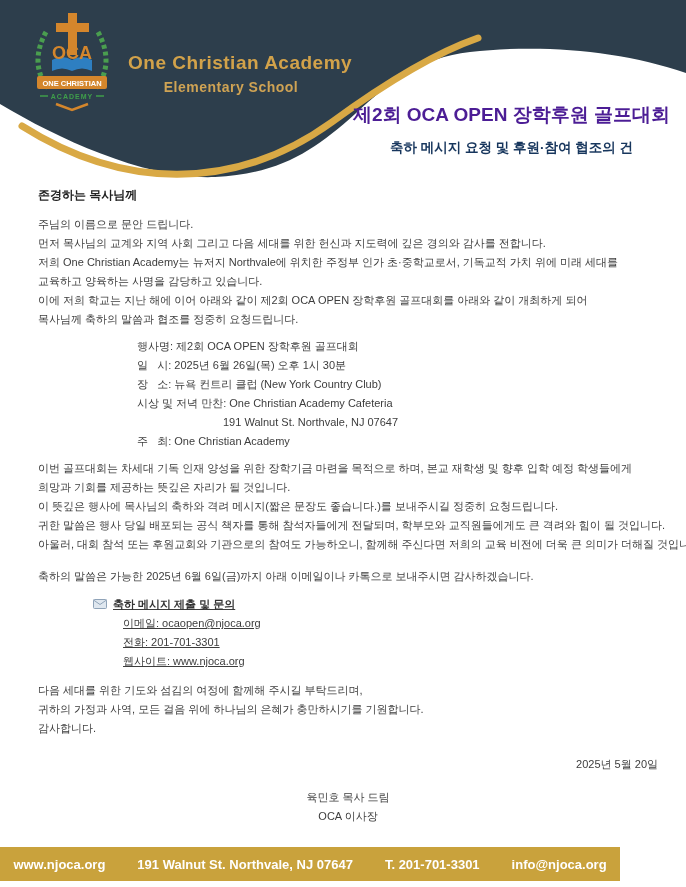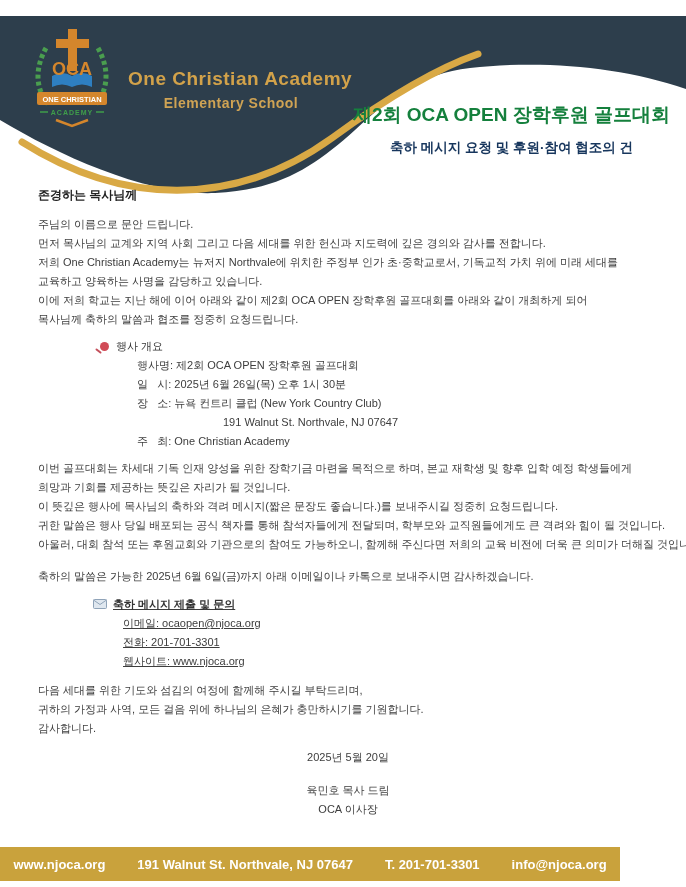--- a/index.html
+++ b/index.html
@@ -7,29 +7,29 @@
   body {
     position:relative;
     width:686px; height:887px;
     background:#ffffff;
     font-family:"Liberation Sans","DejaVu Sans",sans-serif;
     overflow:hidden;
     color:#3d3d3d;
   }
 
   
-  .header-wrap { position:absolute; top:16px; left:0; width:686px; height:212px; }
+  .header-wrap { position:absolute; top:0; left:0; width:686px; height:212px; }
   .header-svg { position:absolute; top:0; left:0; }
   .logo { position:absolute; top:10px; left:26px; width:92px; height:102px; }
   .school-names { position:absolute; top:52px; left:128px; width:206px; text-align:center; }
   .school-name { font-size:19px; font-weight:bold; color:#d2a24a; letter-spacing:.5px; white-space:nowrap; }
   .school-sub  { font-size:14px; font-weight:bold; color:#cfa354; margin-top:5px; letter-spacing:.5px; }
 
   .title-block { position:absolute; top:102px; right:16px; text-align:center; }
-  .title-main { font-size:19px; font-weight:bold; color:#15803d; white-space:nowrap; }
+  .title-main { font-size:19px; font-weight:bold; color:#4c1d95; white-space:nowrap; }
   .title-sub  { font-size:13.5px; font-weight:bold; color:#17365d; margin-top:11px; white-space:nowrap; }
 
   
   .content {
     position:absolute; inset:0;
     padding:186px 28px 8px 38px;
     font-size:11px; line-height:19px;
   }
   .line { white-space:nowrap; }
   .greeting { font-weight:bold; font-size:12px; color:#222; }
@@ -37,21 +37,21 @@
   .event-section { margin-top:8px; }
   .event-heading { margin-left:62px; font-weight:normal; color:#333; }
   .event-items .line { margin-left:99px; white-space:pre; }
   .event-items .line.indent2 { margin-left:185px; }
   .para2 { margin-top:8px; }
   .deadline { margin-top:13px; }
   .contact-section { margin-top:9px;text-decoration:underline; }
   .contact-heading { margin-left:55px; font-weight:bold; color:#333; }
   .contact-lines .line { margin-left:85px; }
   .closing { margin-top:10px; text-align:left; }
-  .date-line { margin-top:10px; text-align:center; }
+  .date-line { margin-top:17px; text-align:right; }
   .signature { margin-top:14px; text-align:center; }
 
   
   .pin-icon { display:inline-block; width:9px; height:9px; background:#d14b57; border-radius:50%;
               position:relative; margin-right:7px; vertical-align:-1px; }
   .pin-icon::before { content:''; position:absolute; left:-5px; top:8px; width:7px; height:2px;
                       background:#c4505c; transform:rotate(38deg); border-radius:2px; }
 
   
   .mail-icon { display:inline-block; vertical-align:-1px; margin-right:6px; }
@@ -117,27 +117,25 @@
   <div class="para1">
     <div class="line">주님의 이름으로 문안 드립니다.</div>
     <div class="line">먼저 목사님의 교계와 지역 사회 그리고 다음 세대를 위한 헌신과 지도력에 깊은 경의와 감사를 전합니다.</div>
     <div class="line">저희 One Christian Academy는 뉴저지 Northvale에 위치한 주정부 인가 초·중학교로서, 기독교적 가치 위에 미래 세대를</div>
     <div class="line">교육하고 양육하는 사명을 감당하고 있습니다.</div>
     <div class="line">이에 저희 학교는 지난 해에 이어 아래와 같이 제2회 OCA OPEN 장학후원 골프대회를 아래와 같이 개최하게 되어</div>
     <div class="line">목사님께 축하의 말씀과 협조를 정중히 요청드립니다.</div>
   </div>
 
   <div class="event-section">
-    <div class="event-heading line">
-      <span class="pin-icon"></span><span>행사 개요</span>
-    </div>
     <div class="event-items">
       <div class="line">행사명: 제2회 OCA OPEN 장학후원 골프대회</div>
       <div class="line">일   시: 2025년 6월 26일(목) 오후 1시 30분</div>
       <div class="line">장   소: 뉴욕 컨트리 클럽 (New York Country Club)</div>
+      <div class="line">시상 및 저녁 만찬: One Christian Academy Cafeteria</div>
       <div class="line indent2">191 Walnut St. Northvale, NJ 07647</div>
       <div class="line">주   최: One Christian Academy</div>
     </div>
   </div>
 
   <div class="para2">
     <div class="line">이번 골프대회는 차세대 기독 인재 양성을 위한 장학기금 마련을 목적으로 하며, 본교 재학생 및 향후 입학 예정 학생들에게</div>
     <div class="line">희망과 기회를 제공하는 뜻깊은 자리가 될 것입니다.</div>
     <div class="line">이 뜻깊은 행사에 목사님의 축하와 격려 메시지(짧은 문장도 좋습니다.)를 보내주시길 정중히 요청드립니다.</div>
     <div class="line">귀한 말씀은 행사 당일 배포되는 공식 책자를 통해 참석자들에게 전달되며, 학부모와 교직원들에게도 큰 격려와 힘이 될 것입니다.</div>

